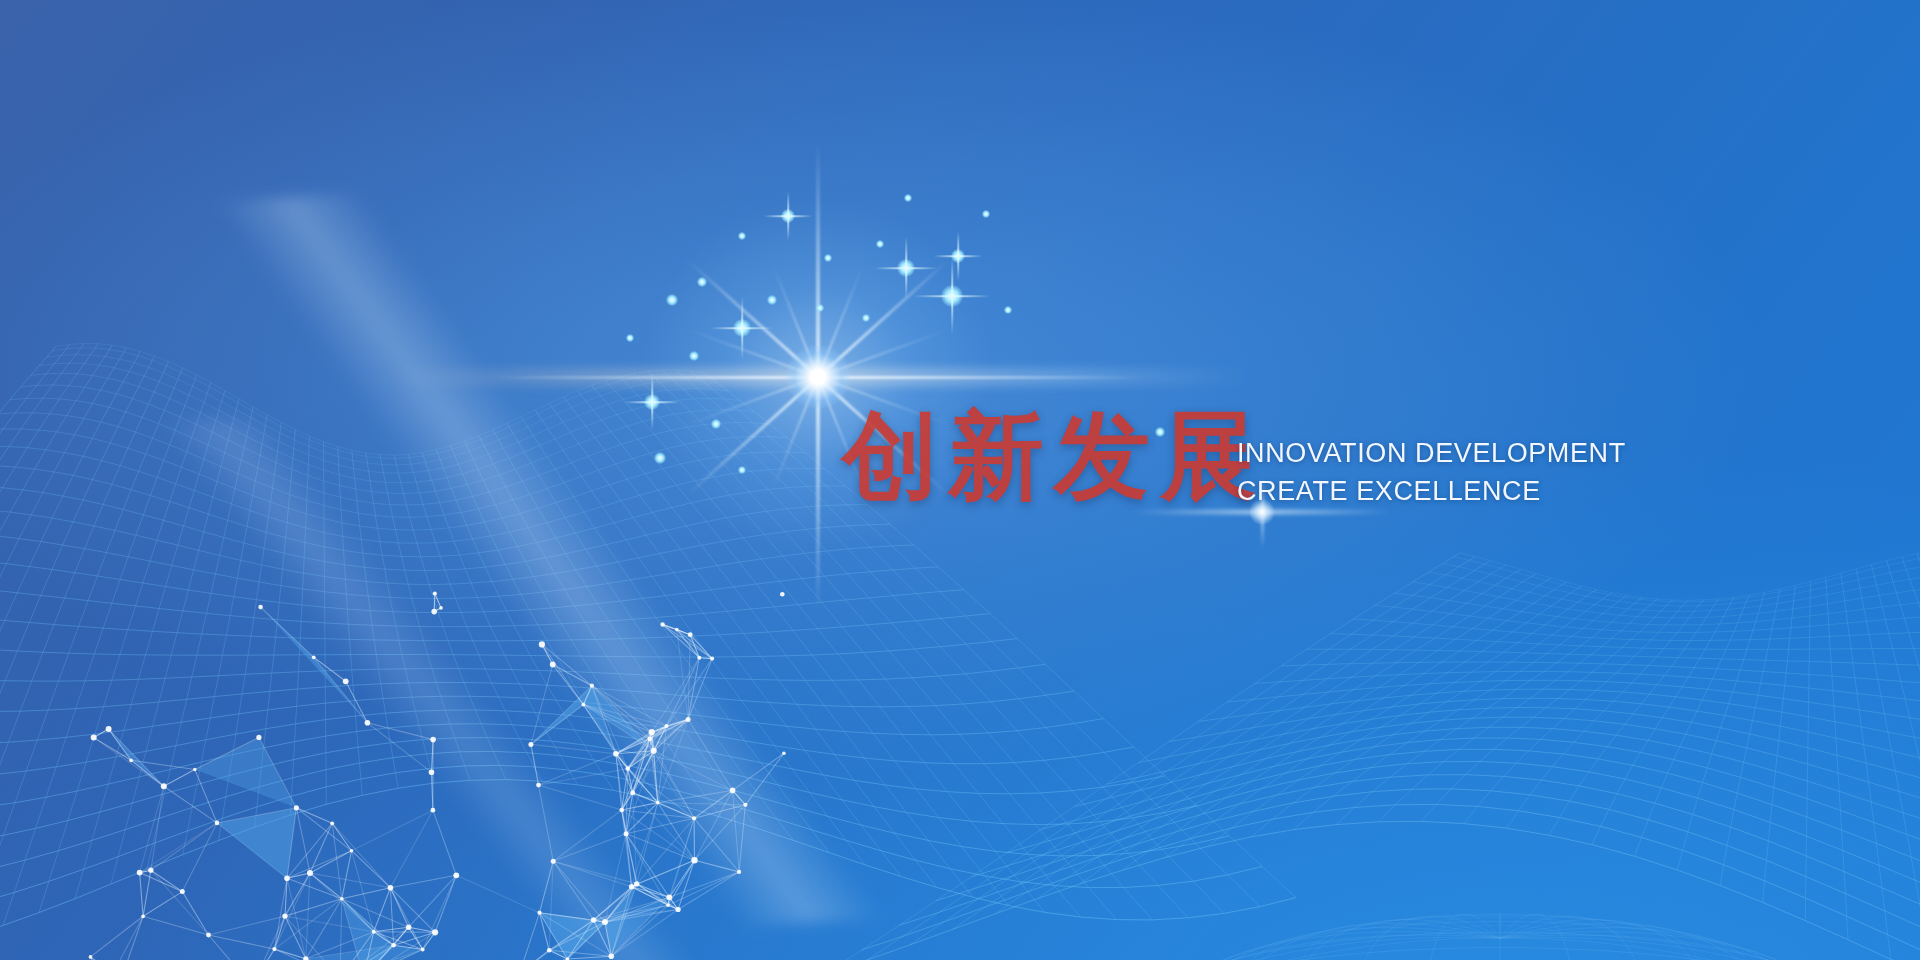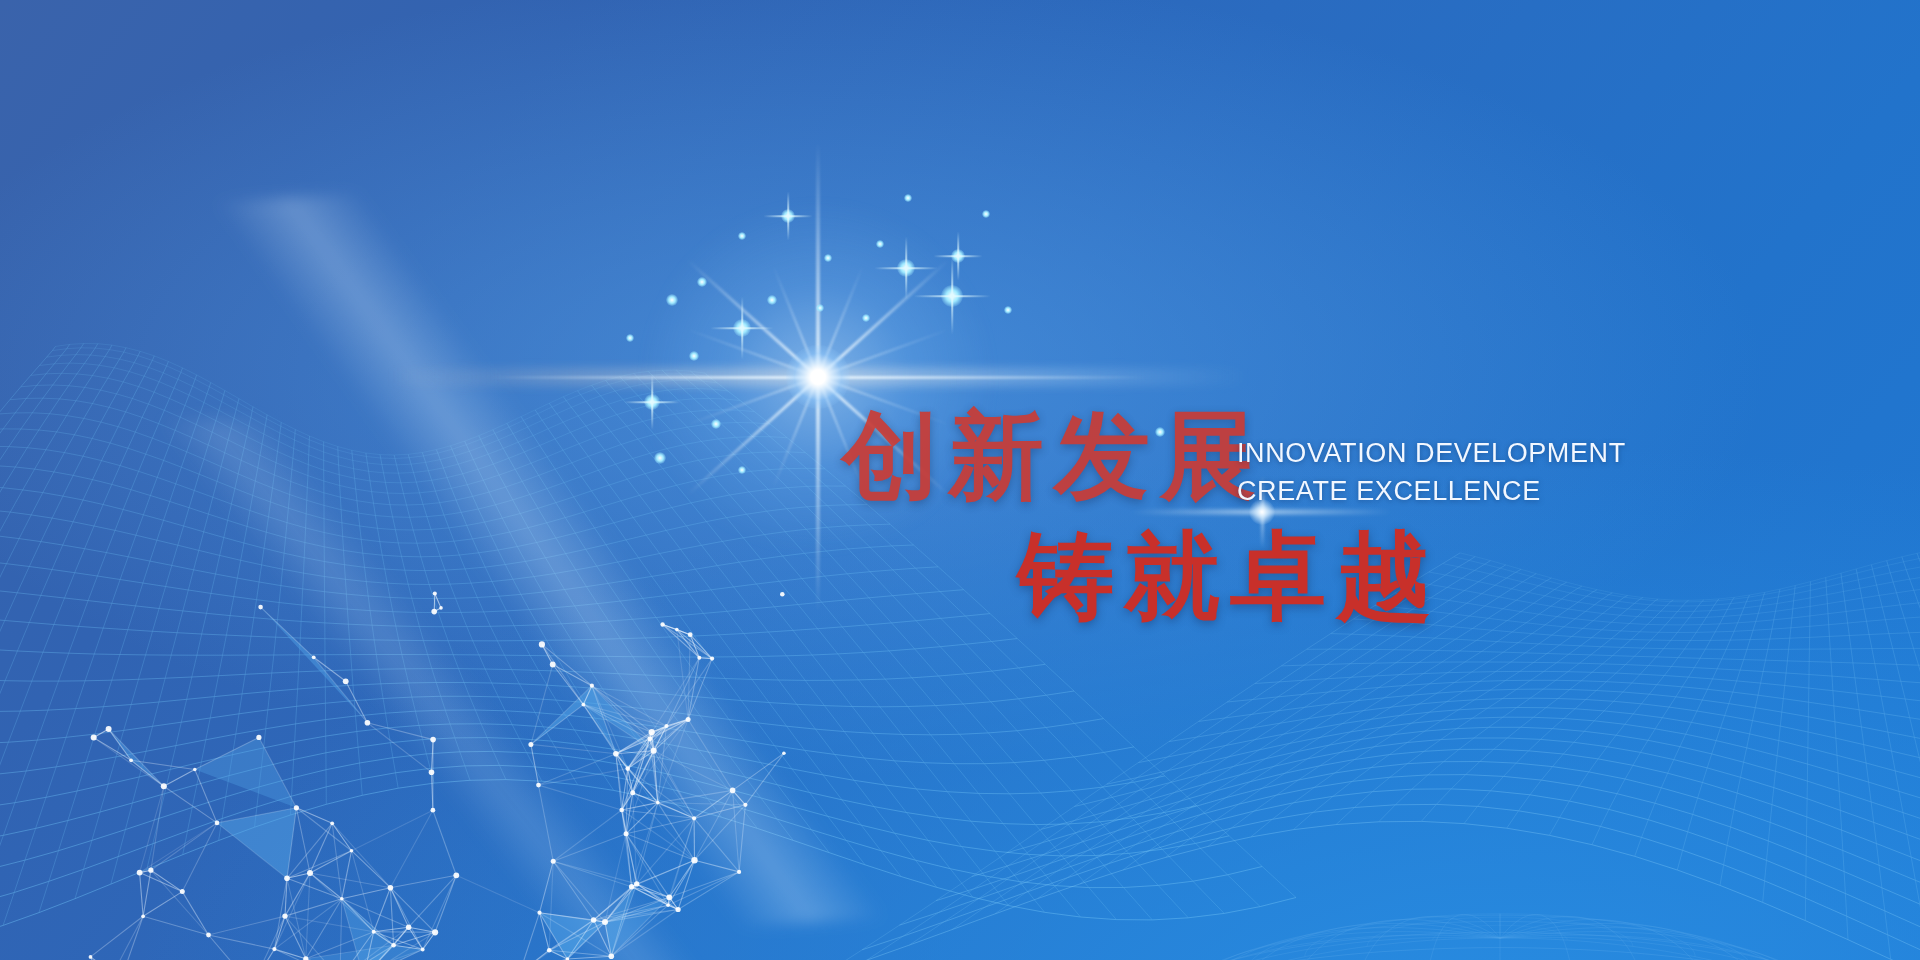--- a/index.html
+++ b/index.html
@@ -864,21 +864,20 @@
       <div class="spark" style="left: 1008px; top: 310px; width: 0px; height: 0px;">
         <div class="dot" style="width: 8px; height: 8px;"></div>
       </div>
       <div class="spark" style="left: 908px; top: 198px; width: 0px; height: 0px;">
         <div class="dot" style="width: 8px; height: 8px;"></div>
       </div>
     </div>
 
   <div id="headline">
     <div class="cn-line" id="cn-line-1">创新发展</div>
-    <div class="cn-line" id="cn-line-2">铸就卓越</div>
   </div>
 
   <div id="en-block">
     <div class="en-line">INNOVATION DEVELOPMENT</div>
     <div class="en-line">CREATE EXCELLENCE</div>
   </div>
 
 </div>
 
 </body></html>

